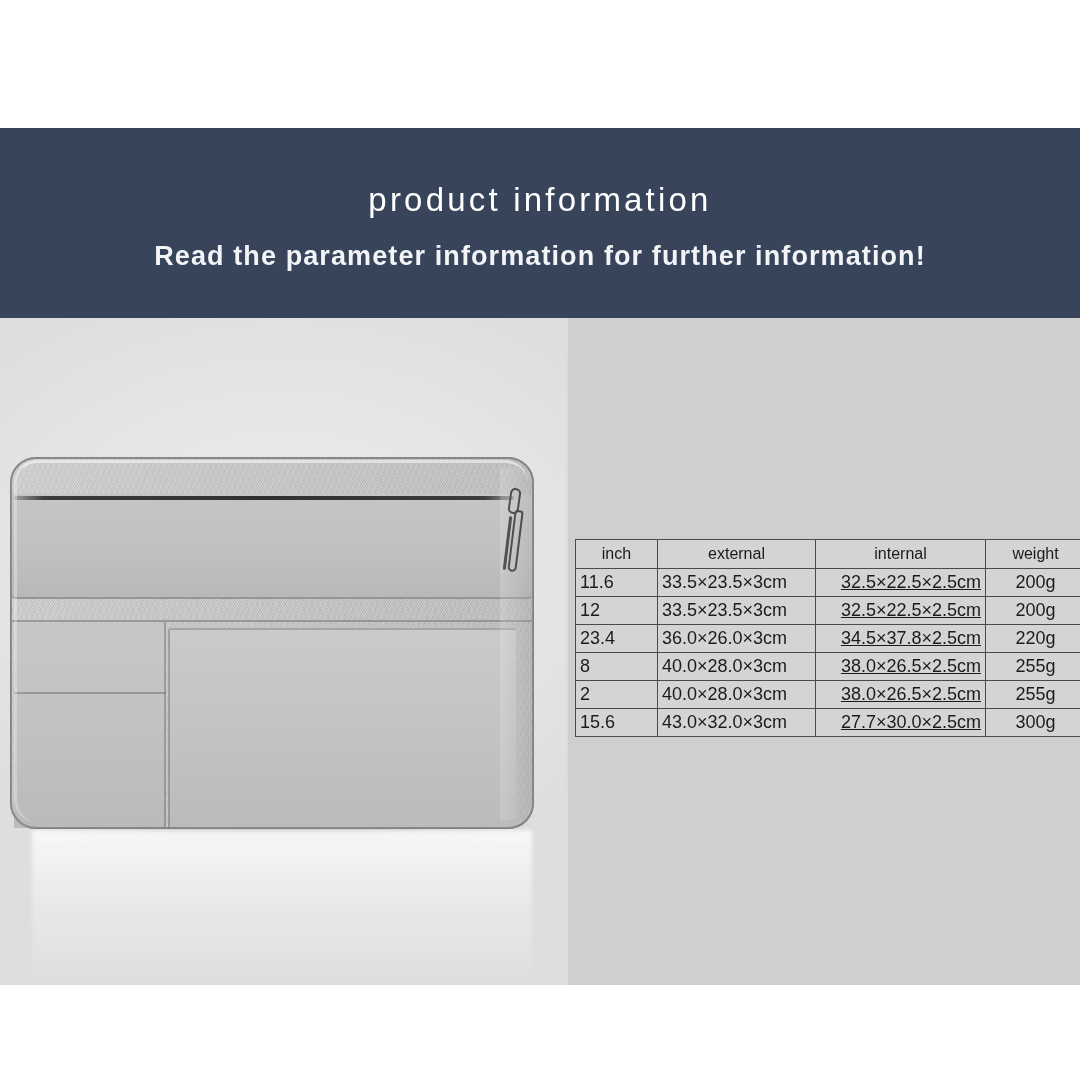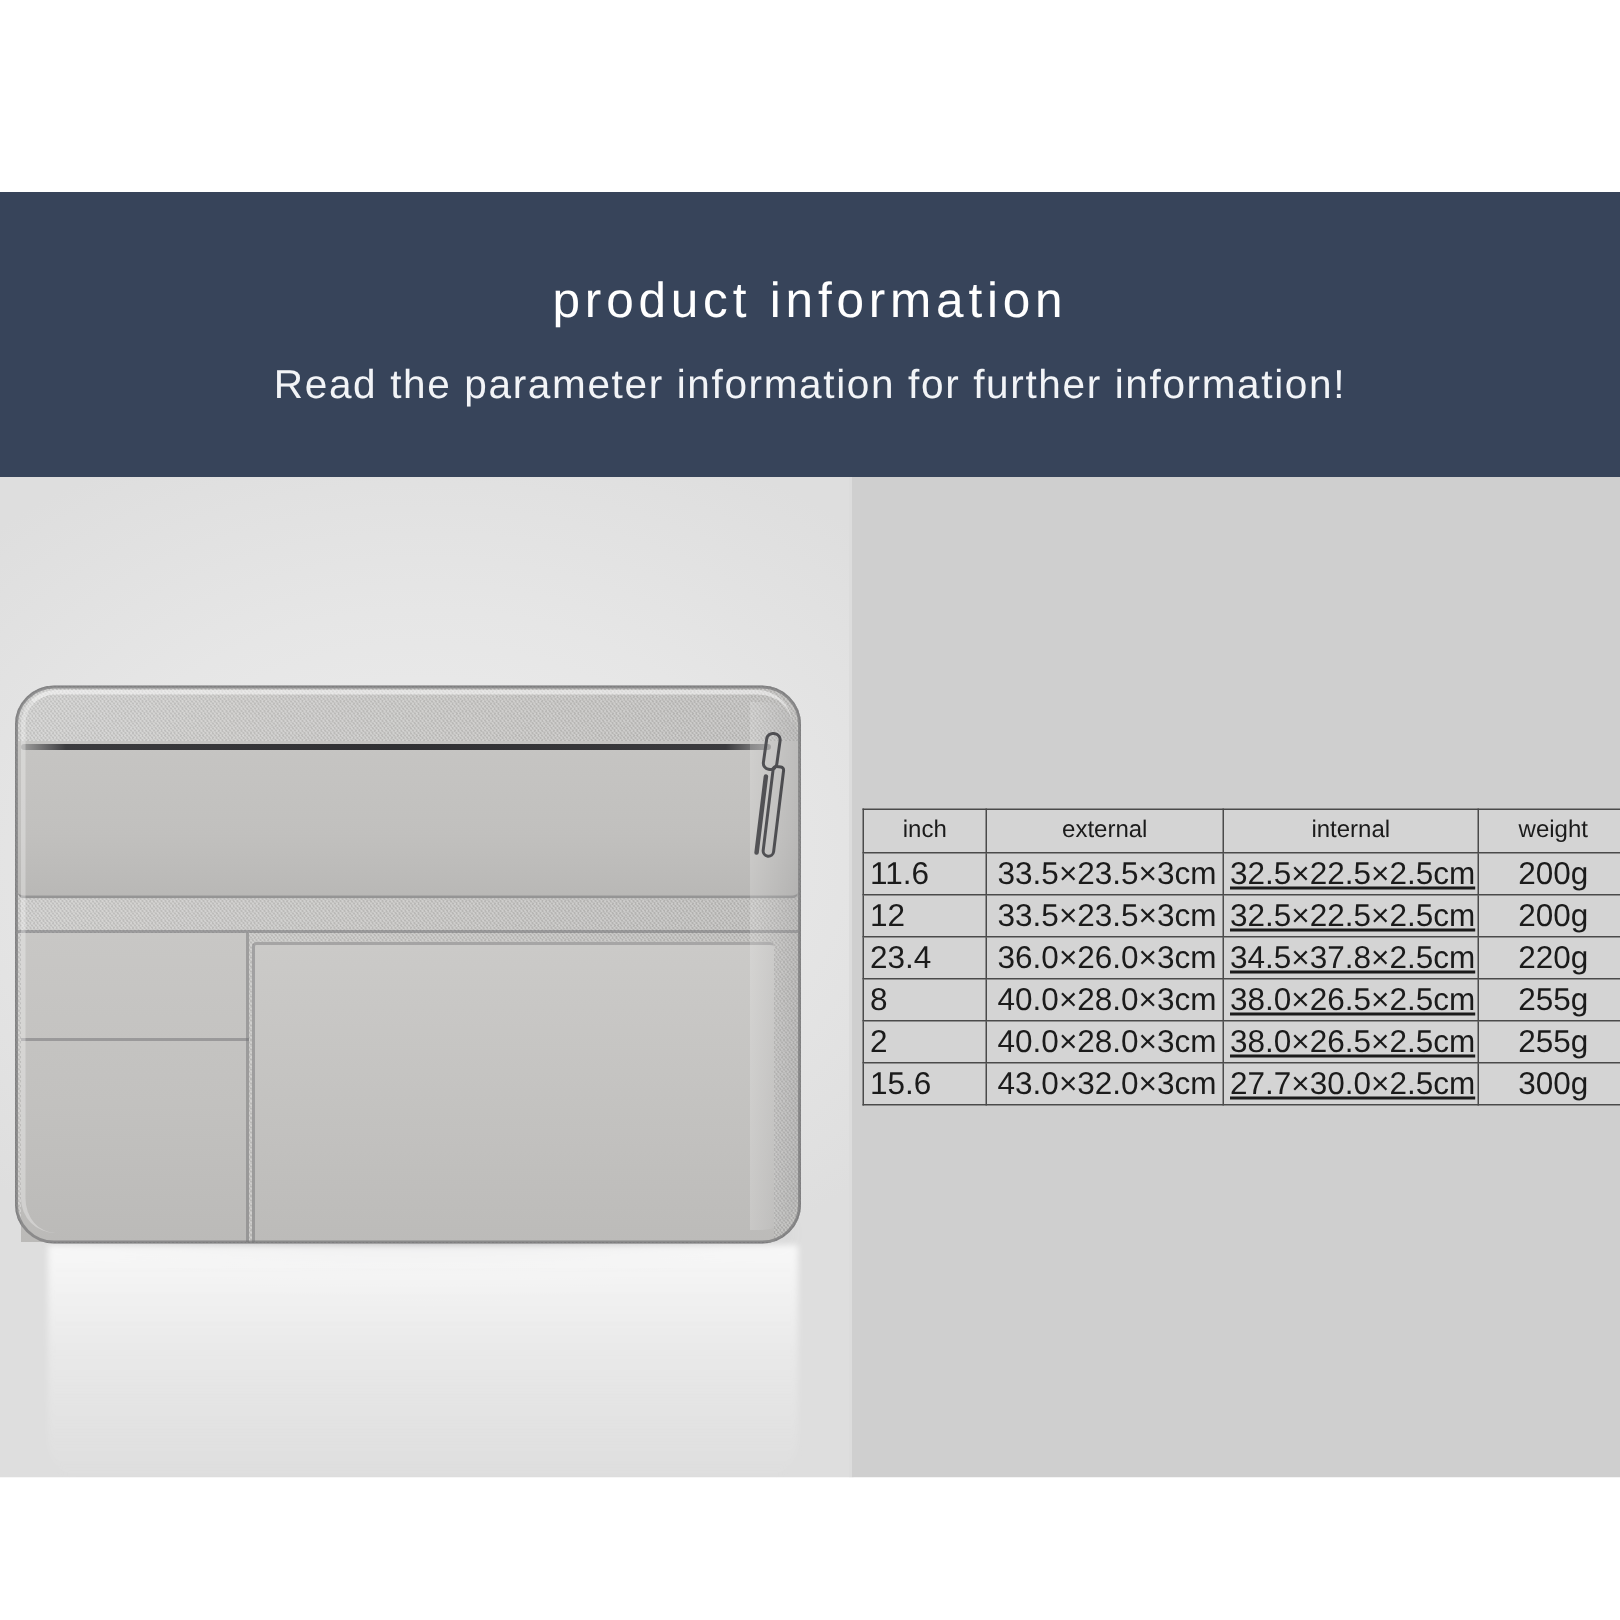--- a/index.html
+++ b/index.html
@@ -43,21 +43,21 @@
     color: #ffffff;
     font-size: 33px;
     font-weight: 400;
     letter-spacing: 3.2px;
     line-height: 1;
     margin-top: 6px;
   }
   .banner-subtitle {
     color: #f2f4f7;
     font-size: 27px;
-    font-weight: 400;
+    font-weight: 700;
     letter-spacing: 1.1px;
     line-height: 1;
     margin-top: 27px;
   }
 
   
   .panels {
     position: absolute;
     left: 0; top: 318px;
     width: 1080px; height: 667px;
@@ -273,25 +273,25 @@
   .col-weight { width: 100px; }
 
   table.spec-table th {
     height: 29px;
     font-size: 16px;
     text-align: center;
     padding: 0;
   }
   table.spec-table td {
     height: 28px;
-    font-size: 21px;
+    font-size: 18px;
     padding: 0 4px;
   }
   td.c-inch   { text-align: left;   padding-left: 5px; }
-  td.c-ext    { text-align: right; }
+  td.c-ext    { text-align: left; }
   td.c-int    { text-align: right; text-decoration: underline; }
   td.c-weight { text-align: center; font-size: 16px; }
 </style>
 </head>
 <body>
 
 <div id="page">
 
   <div class="top-strip"></div>
 

